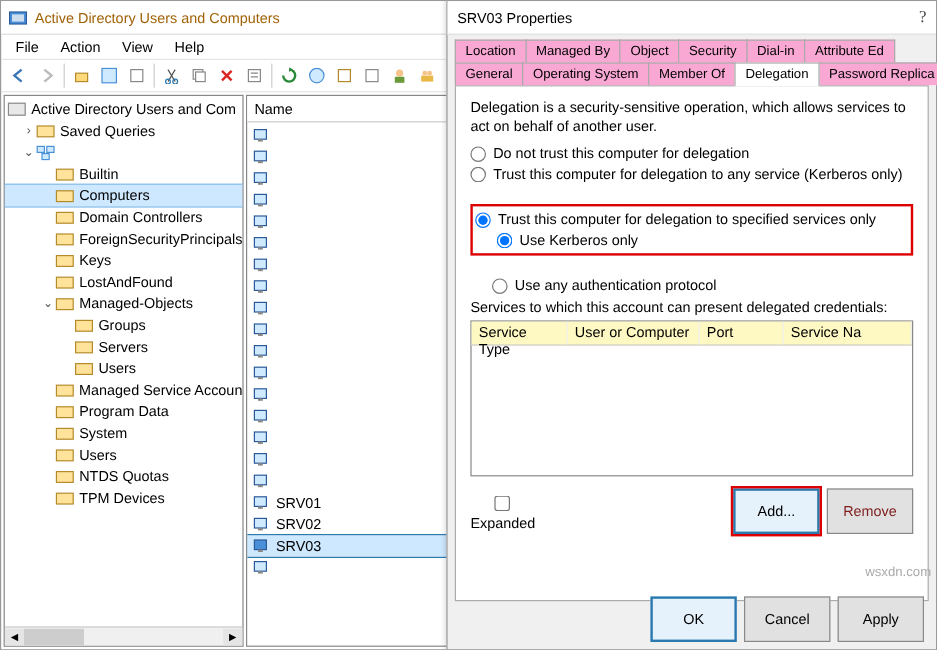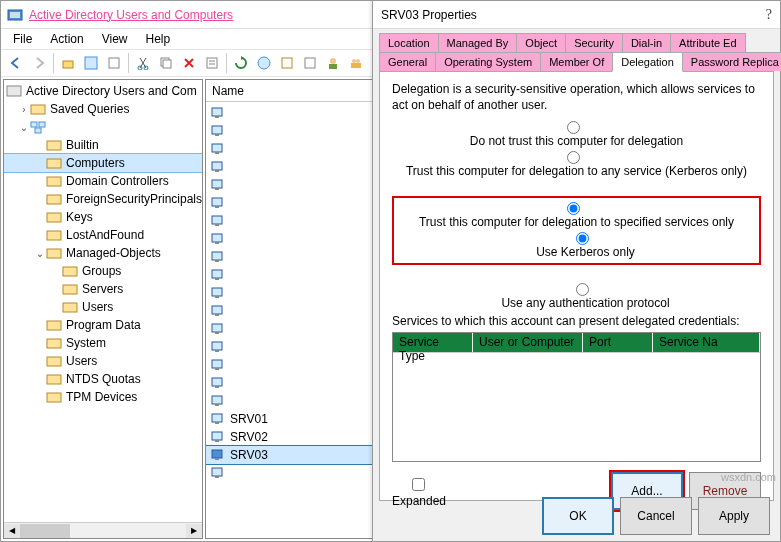--- a/index.html
+++ b/index.html
@@ -1,20 +1,20 @@
 <!DOCTYPE html>
 <html><head>
 <meta charset="utf-8">
 <style>
   * { box-sizing: border-box; font-family: "Segoe UI", Tahoma, sans-serif; font-size: 12px; }
   body { margin: 0; background: #fff; width: 781px; height: 542px; overflow: hidden; position: relative; }
   .mmc { position: absolute; top: 0; left: 0; width: 781px; height: 542px; border: 1px solid #999; background: #fff; }
   .titlebar { height: 28px; background: #fff; border-bottom: 1px solid #ddd; display: flex; align-items: center; padding: 0 6px; }
   .titlebar .sysicon { width: 16px; height: 16px; margin-right: 6px; }
-  .titlebar .title { color: #ec4899; text-decoration: underline; }
+  .titlebar .title { color: #a16207; }
   .menubar { height: 20px; display: flex; align-items: center; padding: 0 4px; gap: 2px; }
   .menubar span { padding: 2px 8px; }
   .toolbar { height: 28px; display: flex; align-items: center; padding: 0 4px; border-top: 1px solid #e5e5e5; border-bottom: 1px solid #e5e5e5; gap: 1px; }
   .toolbar .tbtn { width: 22px; height: 22px; display: flex; align-items: center; justify-content: center; }
   .toolbar .sep { width: 1px; height: 20px; background: #ccc; margin: 0 2px; }
   .workarea { display: flex; height: calc(100% - 76px); }
   .tree { width: 200px; border: 1px solid #888; margin: 2px; overflow: auto; padding: 2px 0; position:relative; }
   .tree-sb { position:absolute; bottom:0; left:0; right:0; height:16px; background:#f0f0f0; border-top:1px solid #ccc; display:flex; align-items:center; }
   .tree-sb .arrow { width:16px; height:14px; background:#e5e5e5; display:flex; align-items:center; justify-content:center; font-size:8px;}
   .tree-sb .thumb { height:14px; flex:0 0 50px; background:#cdcdcd; }
@@ -33,26 +33,26 @@
   
   .dlg { position: absolute; top: 0; left: 372px; width: 409px; height: 542px; background: #f0f0f0; border: 1px solid #999; box-shadow: -1px 0 4px rgba(0,0,0,.15); }
   .dlg .dtitle { height: 28px; background: #fff; display: flex; align-items: center; padding: 0 8px; justify-content: space-between; border-bottom: 1px solid #ddd; }
   .dlg .help { font-family: serif; font-size: 14px; color: #444; }
   .tabs { margin: 4px 6px 0 6px; }
   .tabrow { display: flex; }
   .tab { padding: 3px 8px; background: #f9a8d4; border: 1px solid #aaa; border-bottom: none; margin-right: -1px; font-size: 11px; white-space: nowrap; position:relative; }
   .tab.active { background: #fff; z-index: 2; border-bottom:1px solid #fff; margin-bottom:-1px;}
   .tabpage { background: #fff; border: 1px solid #aaa; margin: 0 6px 6px 6px; padding: 10px 12px; height: 430px; }
   .desc { margin-bottom: 8px; line-height: 1.3; }
-  .radio { display: flex; align-items: center; margin: 3px 0; flex-direction: column; }
+  .radio { display: flex; align-items: flex-end; margin: 3px 0; }
   .radio input { margin: 0 6px 0 0; }
   .redgroup { border: 2px solid #d00; padding: 1px 2px; margin: 18px 0; }
   .svclabel { margin-top: 4px; }
   .svclist { border: 1px solid #888; height: 130px; margin-top: 4px; background: #fff; }
-  .svclist .hdr { display: flex; height: 20px; border-bottom: 1px solid #ccc; background: #15803d; justify-content: center; }
+  .svclist .hdr { display: flex; height: 20px; border-bottom: 1px solid #ccc; background: #fef9c3; justify-content: center; }
   .svclist .hdr span { padding: 2px 6px; border-right: 1px solid #eee; }
   .btnrow { display: flex; align-items: center; margin-top: 10px; }
   .btnrow .chk { display: flex; align-items: center; flex-direction: column; }
   .btnrow .spacer { flex: 1; }
   .btn { min-width: 72px; height: 38px; background: #e1e1e1; border: 1px solid #888; display: inline-flex; align-items: center; justify-content: center; margin-left: 6px; }
   .btn.default { border: 2px solid #2a7ab0; background: #e5f1fb; }
   .btn.red { outline: 2px solid #d00; }
   .btn.disabled { color: #7f1d1d; }
   .dlgbtns { position: absolute; bottom: 6px; right: 10px; display: flex; }
   svg { display: block; }
@@ -276,20 +276,29 @@
             </span>
             <span>Servers</span>
           </div>
           <div class="node" style="padding-left: 58px;">
             <span class="fld">
               <svg width="16" height="14">
                 <rect x="1" y="3" width="14" height="9" fill="#ffe39a" stroke="#b58a2a"></rect>
               </svg>
             </span>
             <span>Users</span>
+          </div>
+          <div class="node" style="padding-left: 30px;">
+            <span class="tgl"></span>
+            <span class="fld">
+              <svg width="16" height="14">
+                <rect x="1" y="3" width="14" height="9" fill="#ffe39a" stroke="#b58a2a"></rect>
+              </svg>
+            </span>
+            <span>Managed Service Accoun</span>
           </div>
           <div class="node" style="padding-left: 30px;">
             <span class="tgl"></span>
             <span class="fld">
               <svg width="16" height="14">
                 <rect x="1" y="3" width="14" height="9" fill="#ffe39a" stroke="#b58a2a"></rect>
               </svg>
             </span>
             <span>Program Data</span>
           </div>

